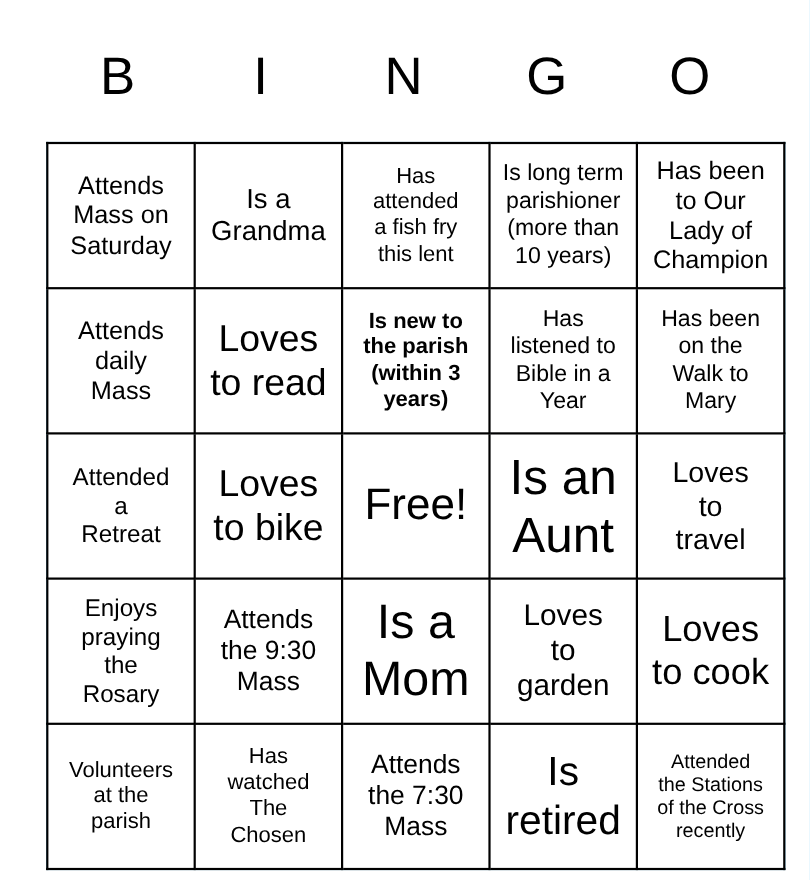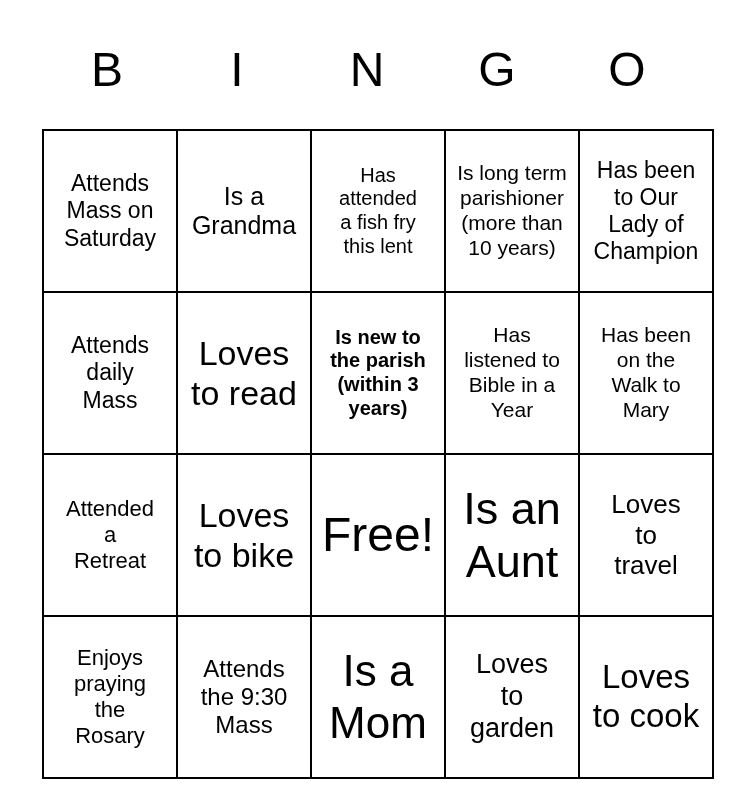--- a/index.html
+++ b/index.html
@@ -141,21 +141,21 @@
         <td>
             <span class="cell-text" style="font-size: 22px;">Attended
 a
 Retreat</span>
           </td>
         <td>
             <span class="cell-text" style="font-size: 34px;">Loves
 to bike</span>
           </td>
         <td>
-            <span class="cell-text" style="font-size: 48px;">Free!</span>
+            <span class="cell-text" style="font-size: 40px;">Free!</span>
           </td>
         <td>
             <span class="cell-text" style="font-size: 45px;">Is an
 Aunt</span>
           </td>
         <td>
             <span class="cell-text" style="font-size: 26px;">Loves
 to
 travel</span>
           </td>
@@ -179,16 +179,44 @@
         <td>
             <span class="cell-text" style="font-size: 27px;">Loves
 to
 garden</span>
           </td>
         <td>
             <span class="cell-text" style="font-size: 33px;">Loves
 to cook</span>
           </td>
       </tr>
+      <tr>
+        <td>
+            <span class="cell-text" style="font-size: 20px;">Volunteers
+at the
+parish</span>
+          </td>
+        <td>
+            <span class="cell-text" style="font-size: 20px;">Has
+watched
+The
+Chosen</span>
+          </td>
+        <td>
+            <span class="cell-text" style="font-size: 24px;">Attends
+the 7:30
+Mass</span>
+          </td>
+        <td>
+            <span class="cell-text" style="font-size: 37px;">Is
+retired</span>
+          </td>
+        <td>
+            <span class="cell-text" style="font-size: 18px;">Attended
+the Stations
+of the Cross
+recently</span>
+          </td>
+      </tr>
     </tbody>
   </table>
 
 </div>
 
 </body></html>

